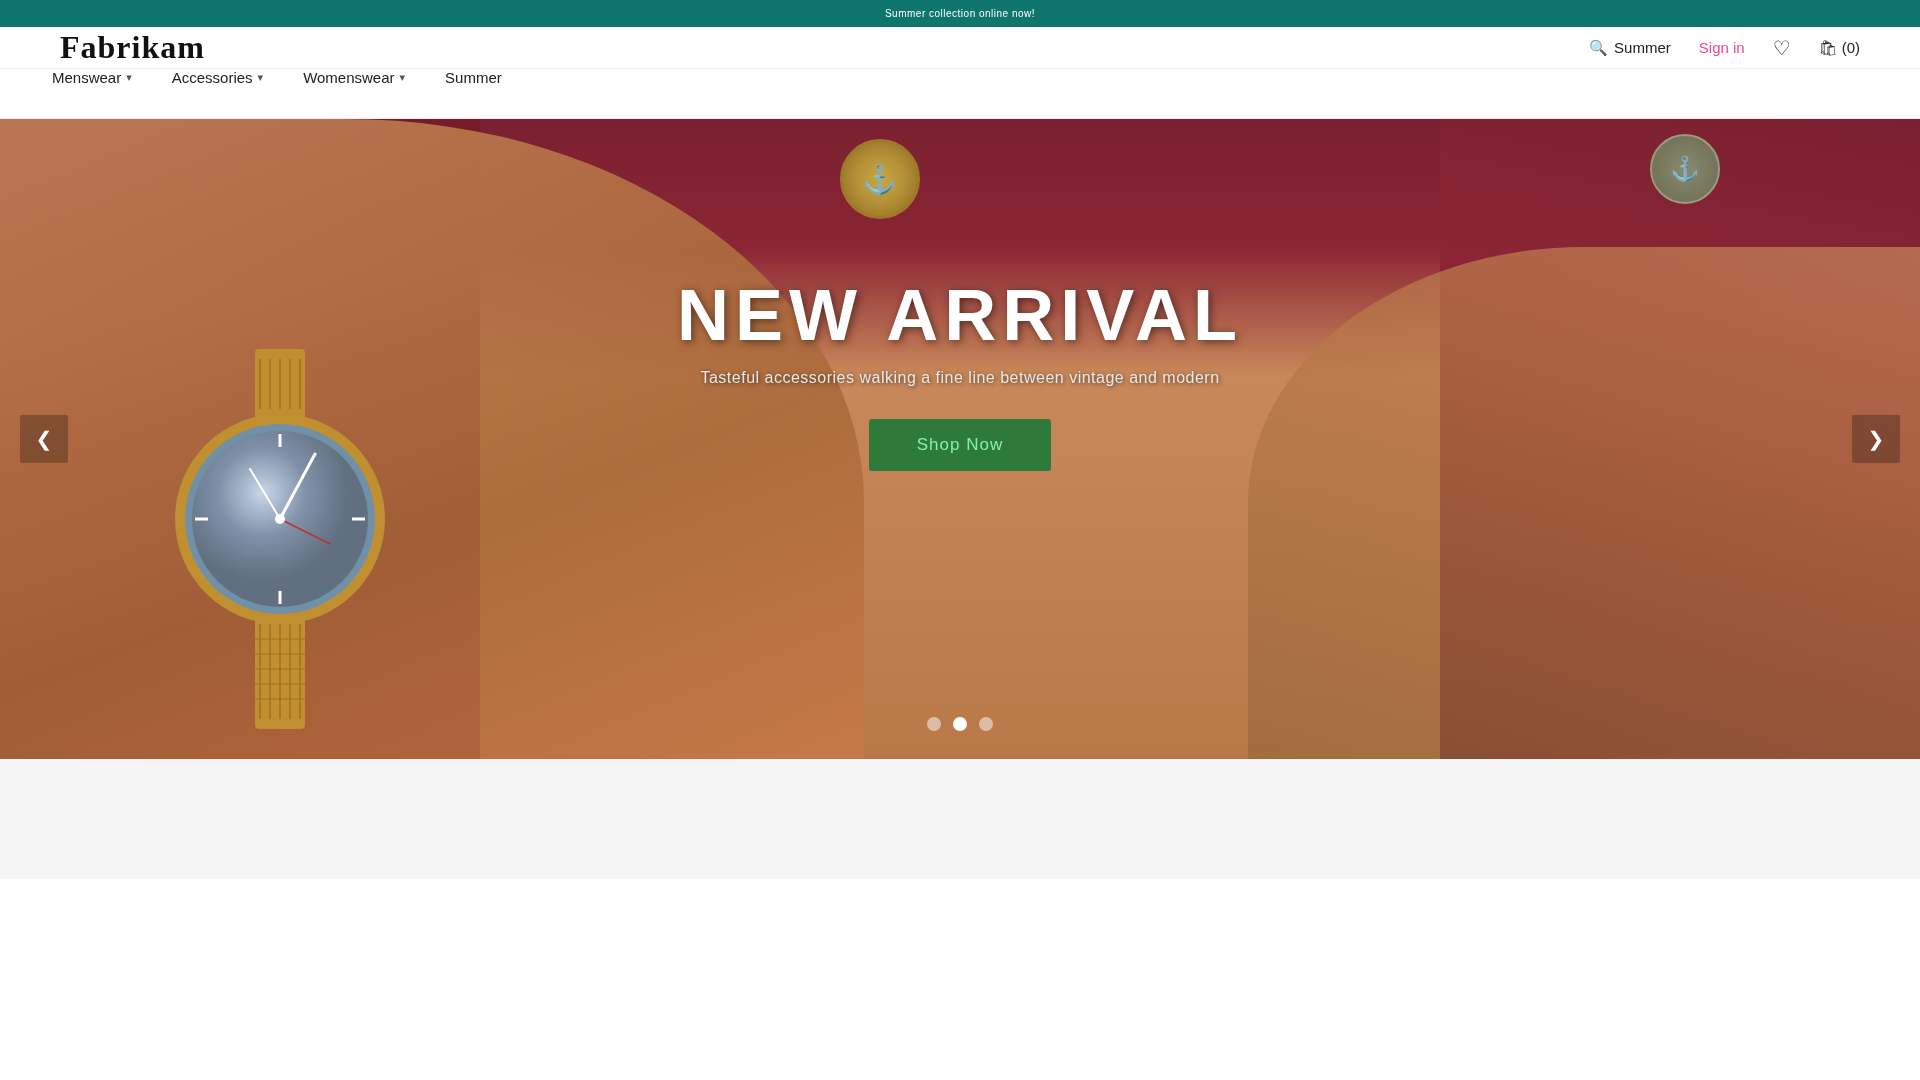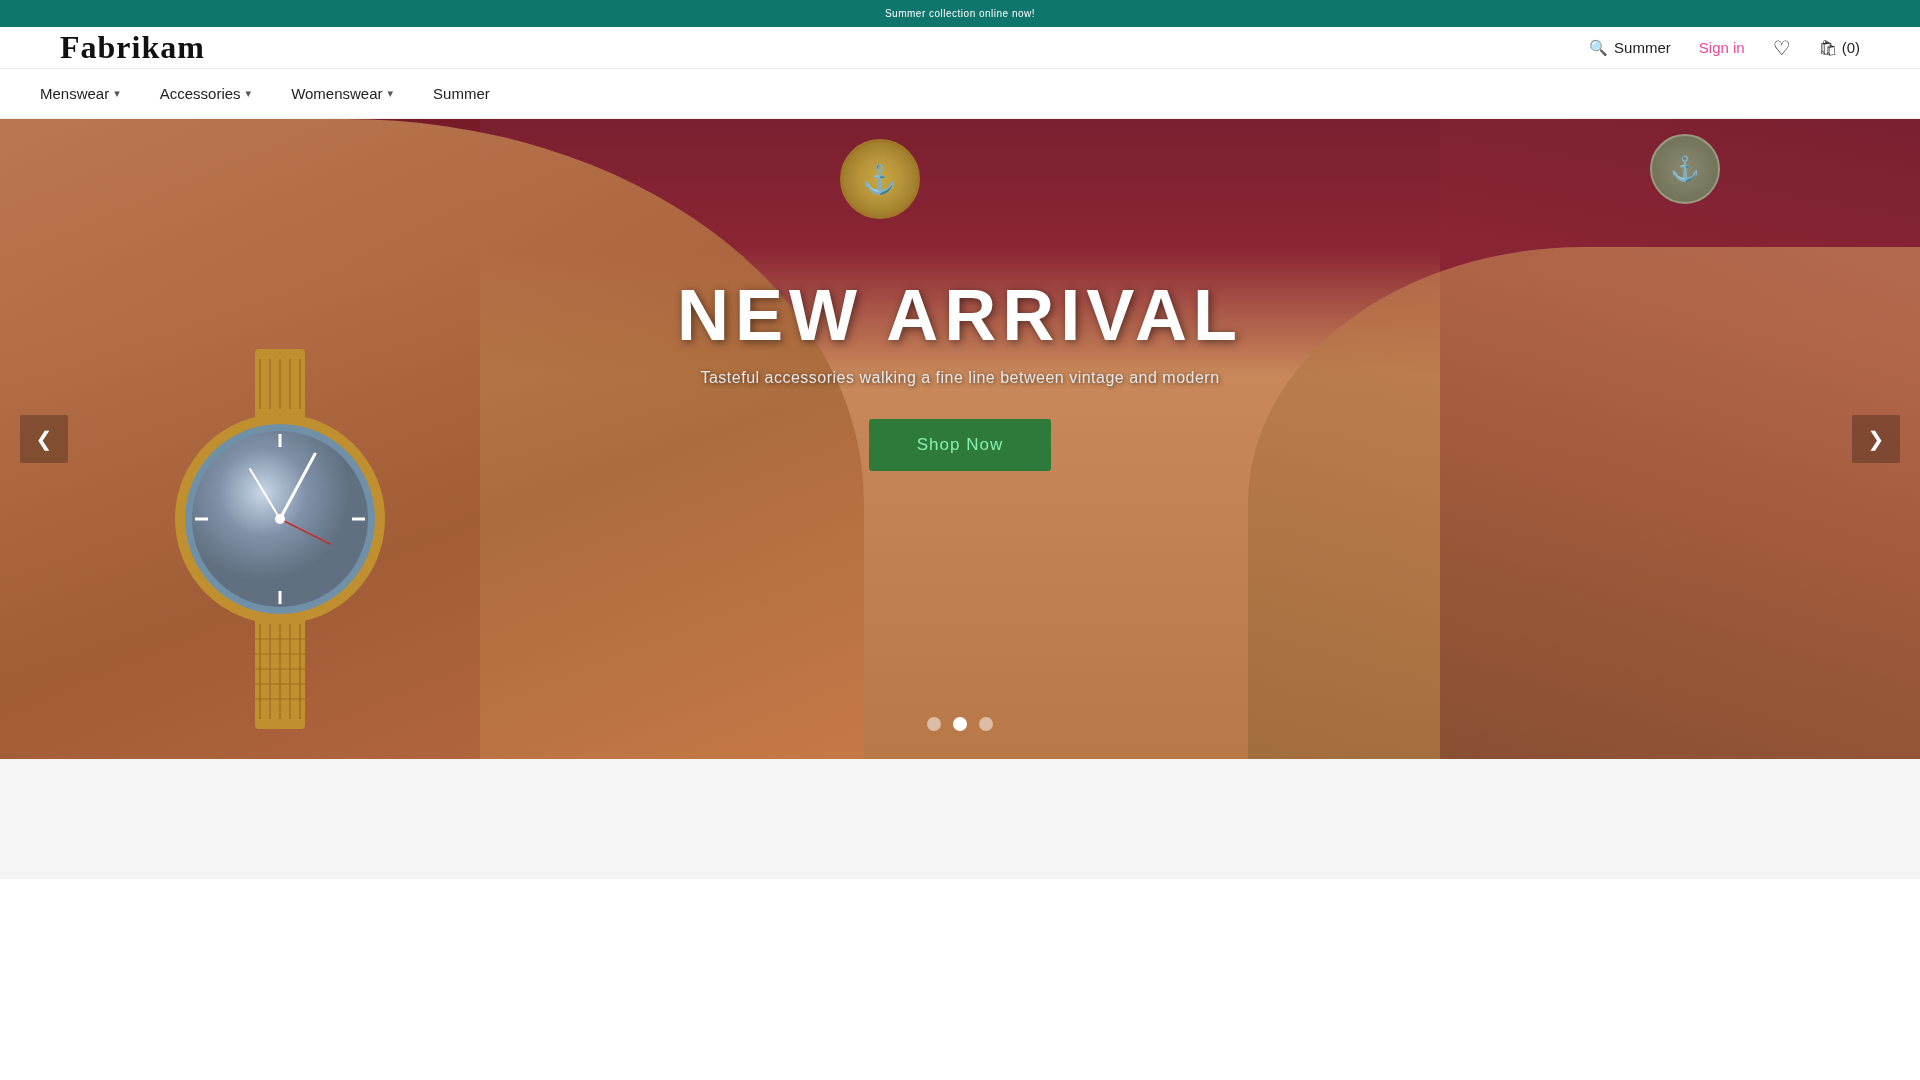--- a/index.html
+++ b/index.html
@@ -77,22 +77,22 @@
       color: #222;
       font-family: Arial, sans-serif;
       display: flex;
       align-items: center;
       gap: 4px;
     }
 
     
     .nav {
       display: flex;
-      align-items: center;
-      padding: 0 40px;
+      align-items: flex-start;
+      padding: 0 52px;
       background: #fff;
       border-bottom: 1px solid #eee;
       gap: 40px;
       height: 50px;
     }
 
     .nav-item {
       display: flex;
       align-items: center;
       gap: 5px;

